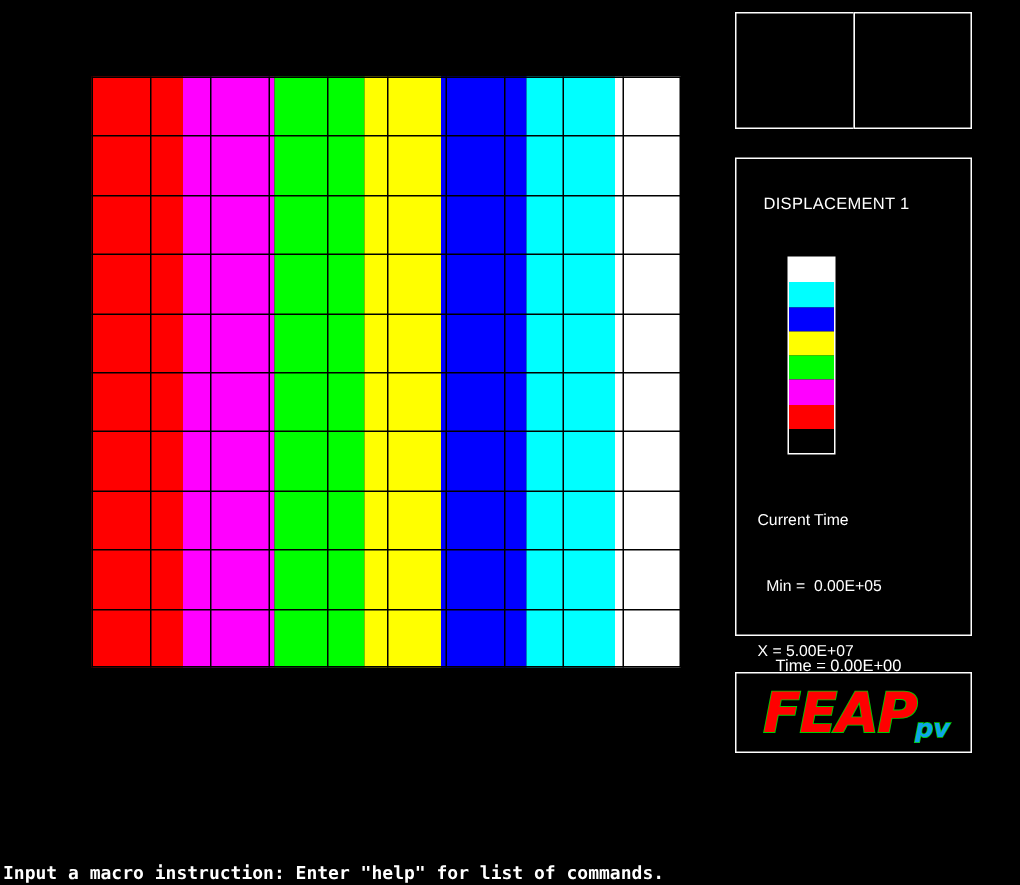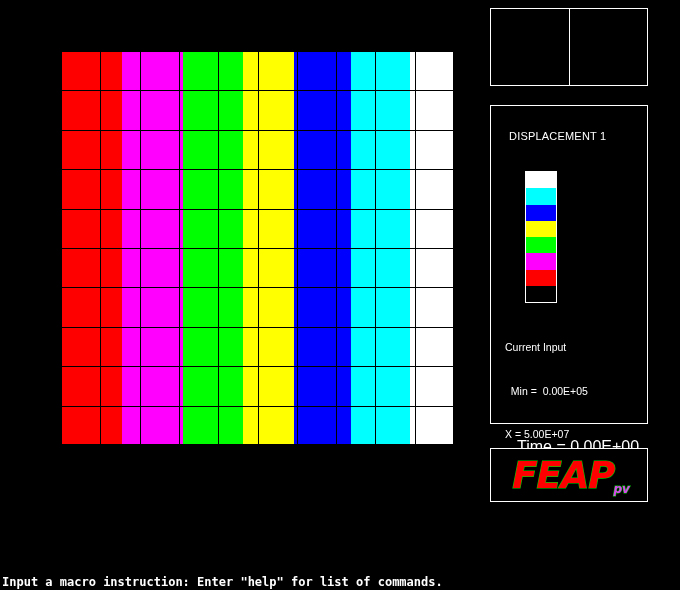--- a/index.html
+++ b/index.html
@@ -106,21 +106,21 @@
   #current-view-block {
     position: absolute;
     left: 14px; top: 205px;
     font-size: 10.5px;
     line-height: 14.5px;
     white-space: pre;
   }
   #time-block {
     position: absolute;
     left: 26px; top: 332px;
-    font-size: 16px;
+    font-size: 11px;
     white-space: pre;
   }
 
   
   #feap-logo {
     position: absolute;
     left: 0; top: 0;
     width: 100%; height: 100%;
     display: flex;
     align-items: center;
@@ -135,23 +135,23 @@
     color: #ff0000;
     -webkit-text-stroke: 1.2px #00cc00;
     paint-order: stroke fill;
     letter-spacing: -1px;
     margin-left: 4px;
   }
   #feap-sub {
     font-family: "DejaVu Sans", sans-serif;
     font-weight: bold;
     font-style: italic;
-    font-size: 12px;
+    font-size: 17px;
     line-height: 1;
-    color: #d946ef;
+    color: #0ea5e9;
     -webkit-text-stroke: 1px #00cc00;
     paint-order: stroke fill;
     align-self: flex-end;
     margin-bottom: 6px;
     margin-left: -1px;
   }
 
   
   #terminal {
     position: absolute;
@@ -222,21 +222,21 @@
         <div class="colorbar-swatch" style="background: rgb(0, 255, 255);"></div>
         <div class="colorbar-swatch" style="background: rgb(0, 0, 255);"></div>
         <div class="colorbar-swatch" style="background: rgb(255, 255, 0);"></div>
         <div class="colorbar-swatch" style="background: rgb(0, 255, 0);"></div>
         <div class="colorbar-swatch" style="background: rgb(255, 0, 255);"></div>
         <div class="colorbar-swatch" style="background: rgb(255, 0, 0);"></div>
       </div>
 
 
     <div id="current-view-block">
-      <div>Current Input</div>
+      <div>Current Time</div>
       <div>  Min =  0.00E+05</div>
       <div>X = 5.00E+07</div>
       <div>Y = 0.00E+00</div>
       <div>&nbsp;</div>
       <div>  Max =  1.00E+00</div>
       <div>X = 0.00E+00</div>
       
     </div>
 
     <div id="time-block">Time = 0.00E+00</div>

